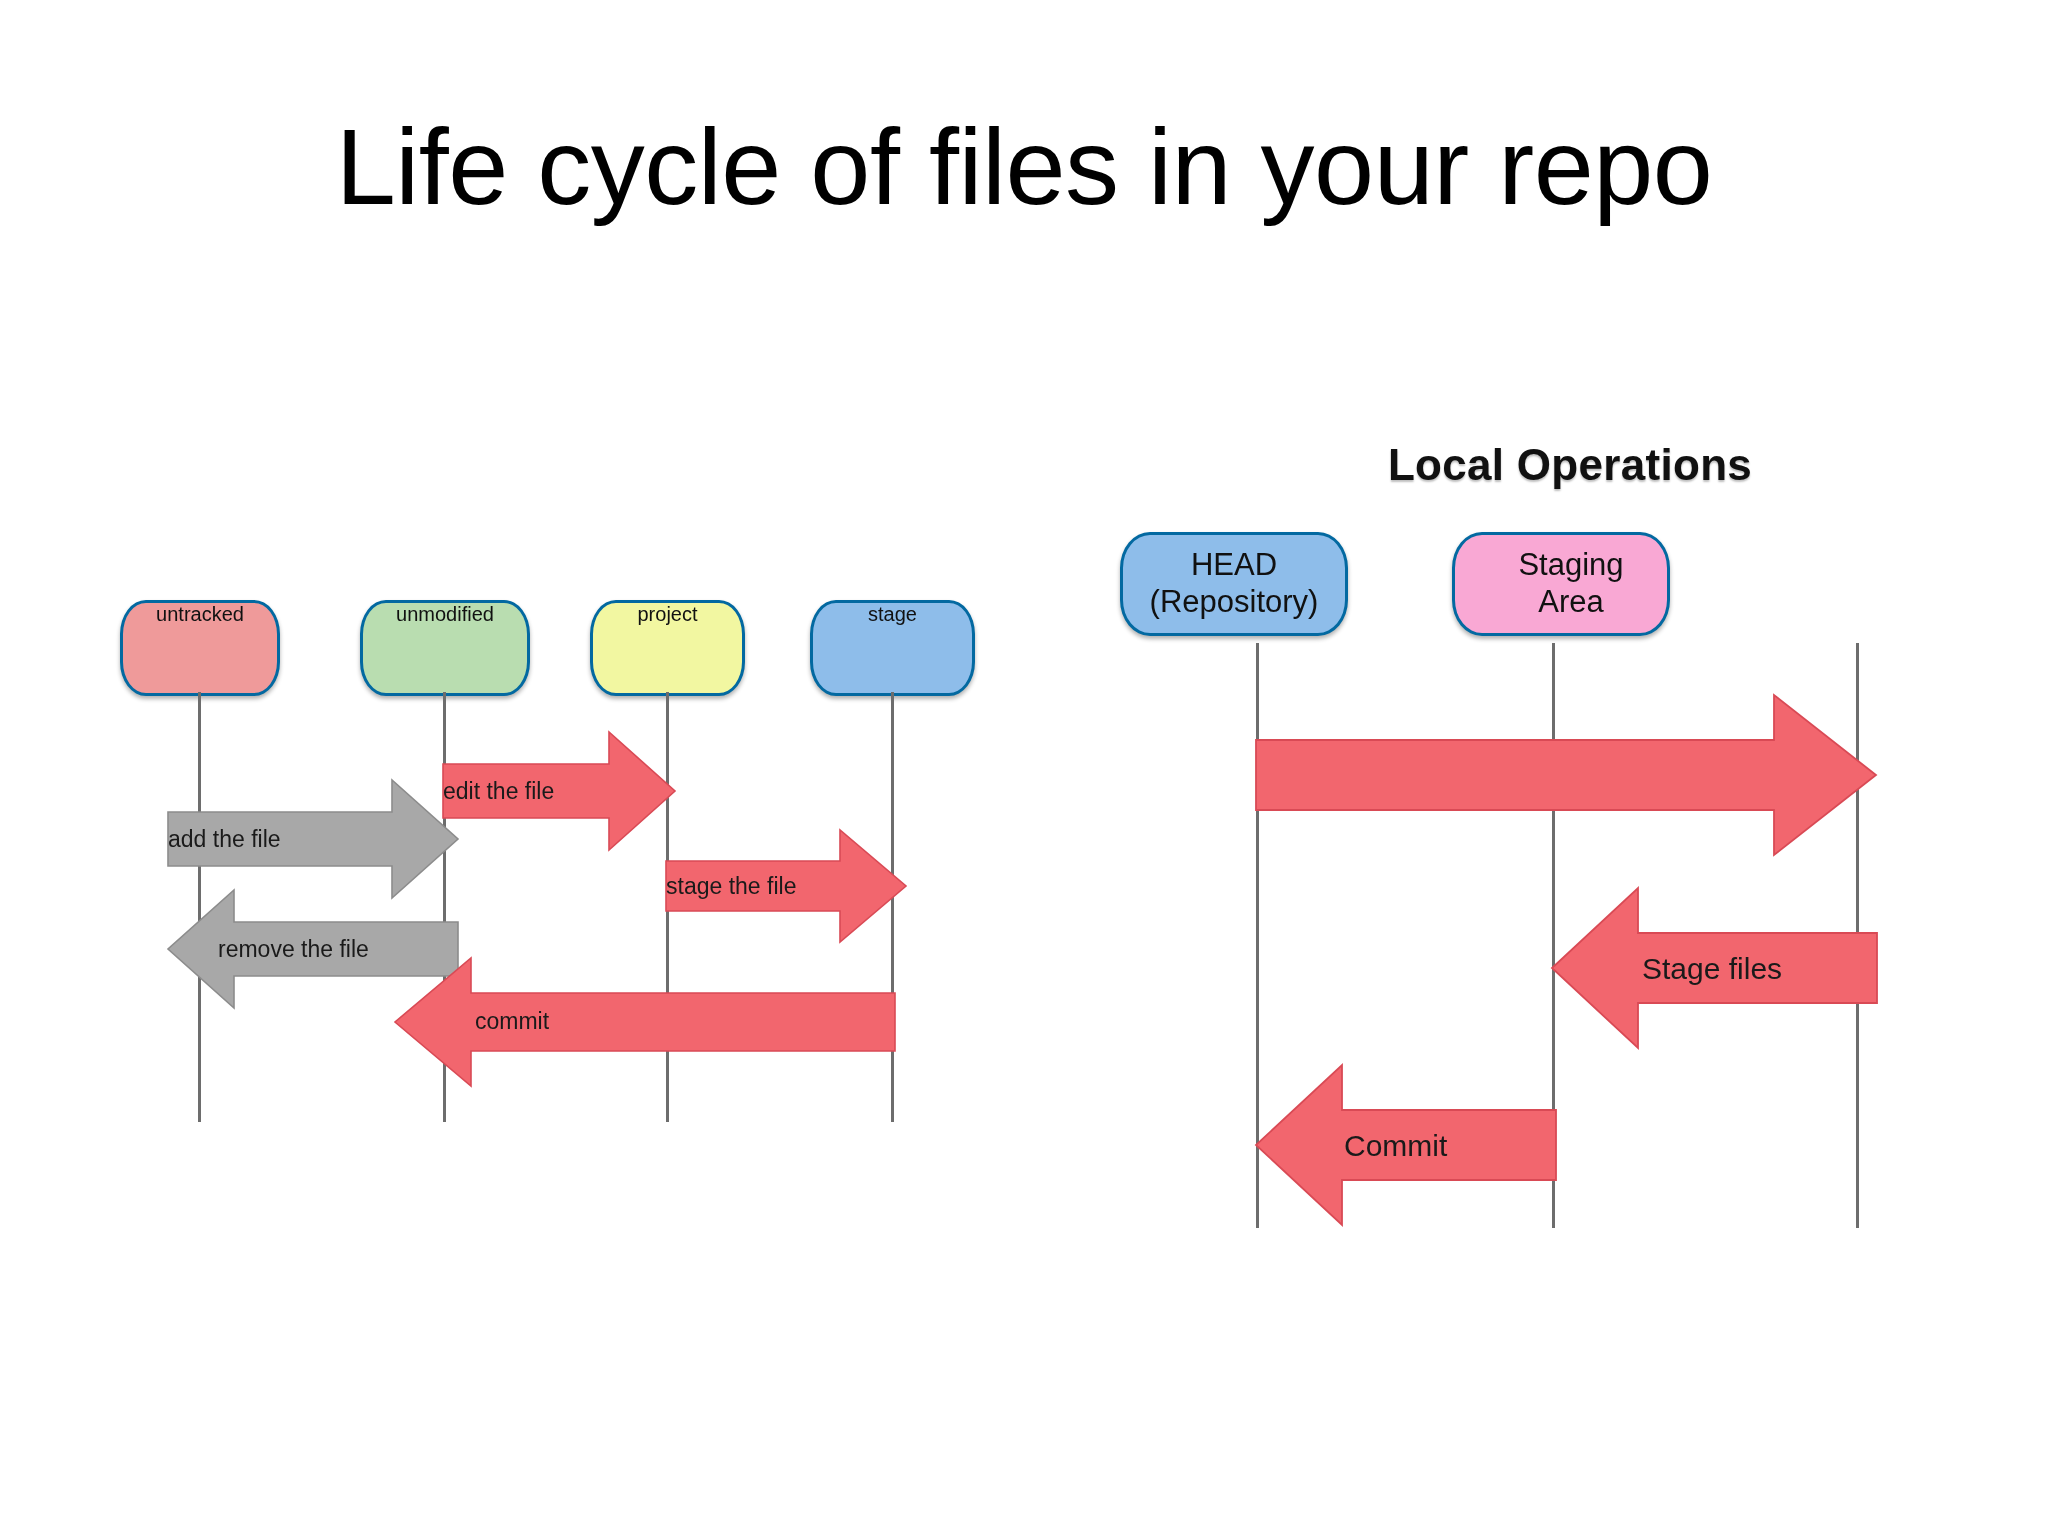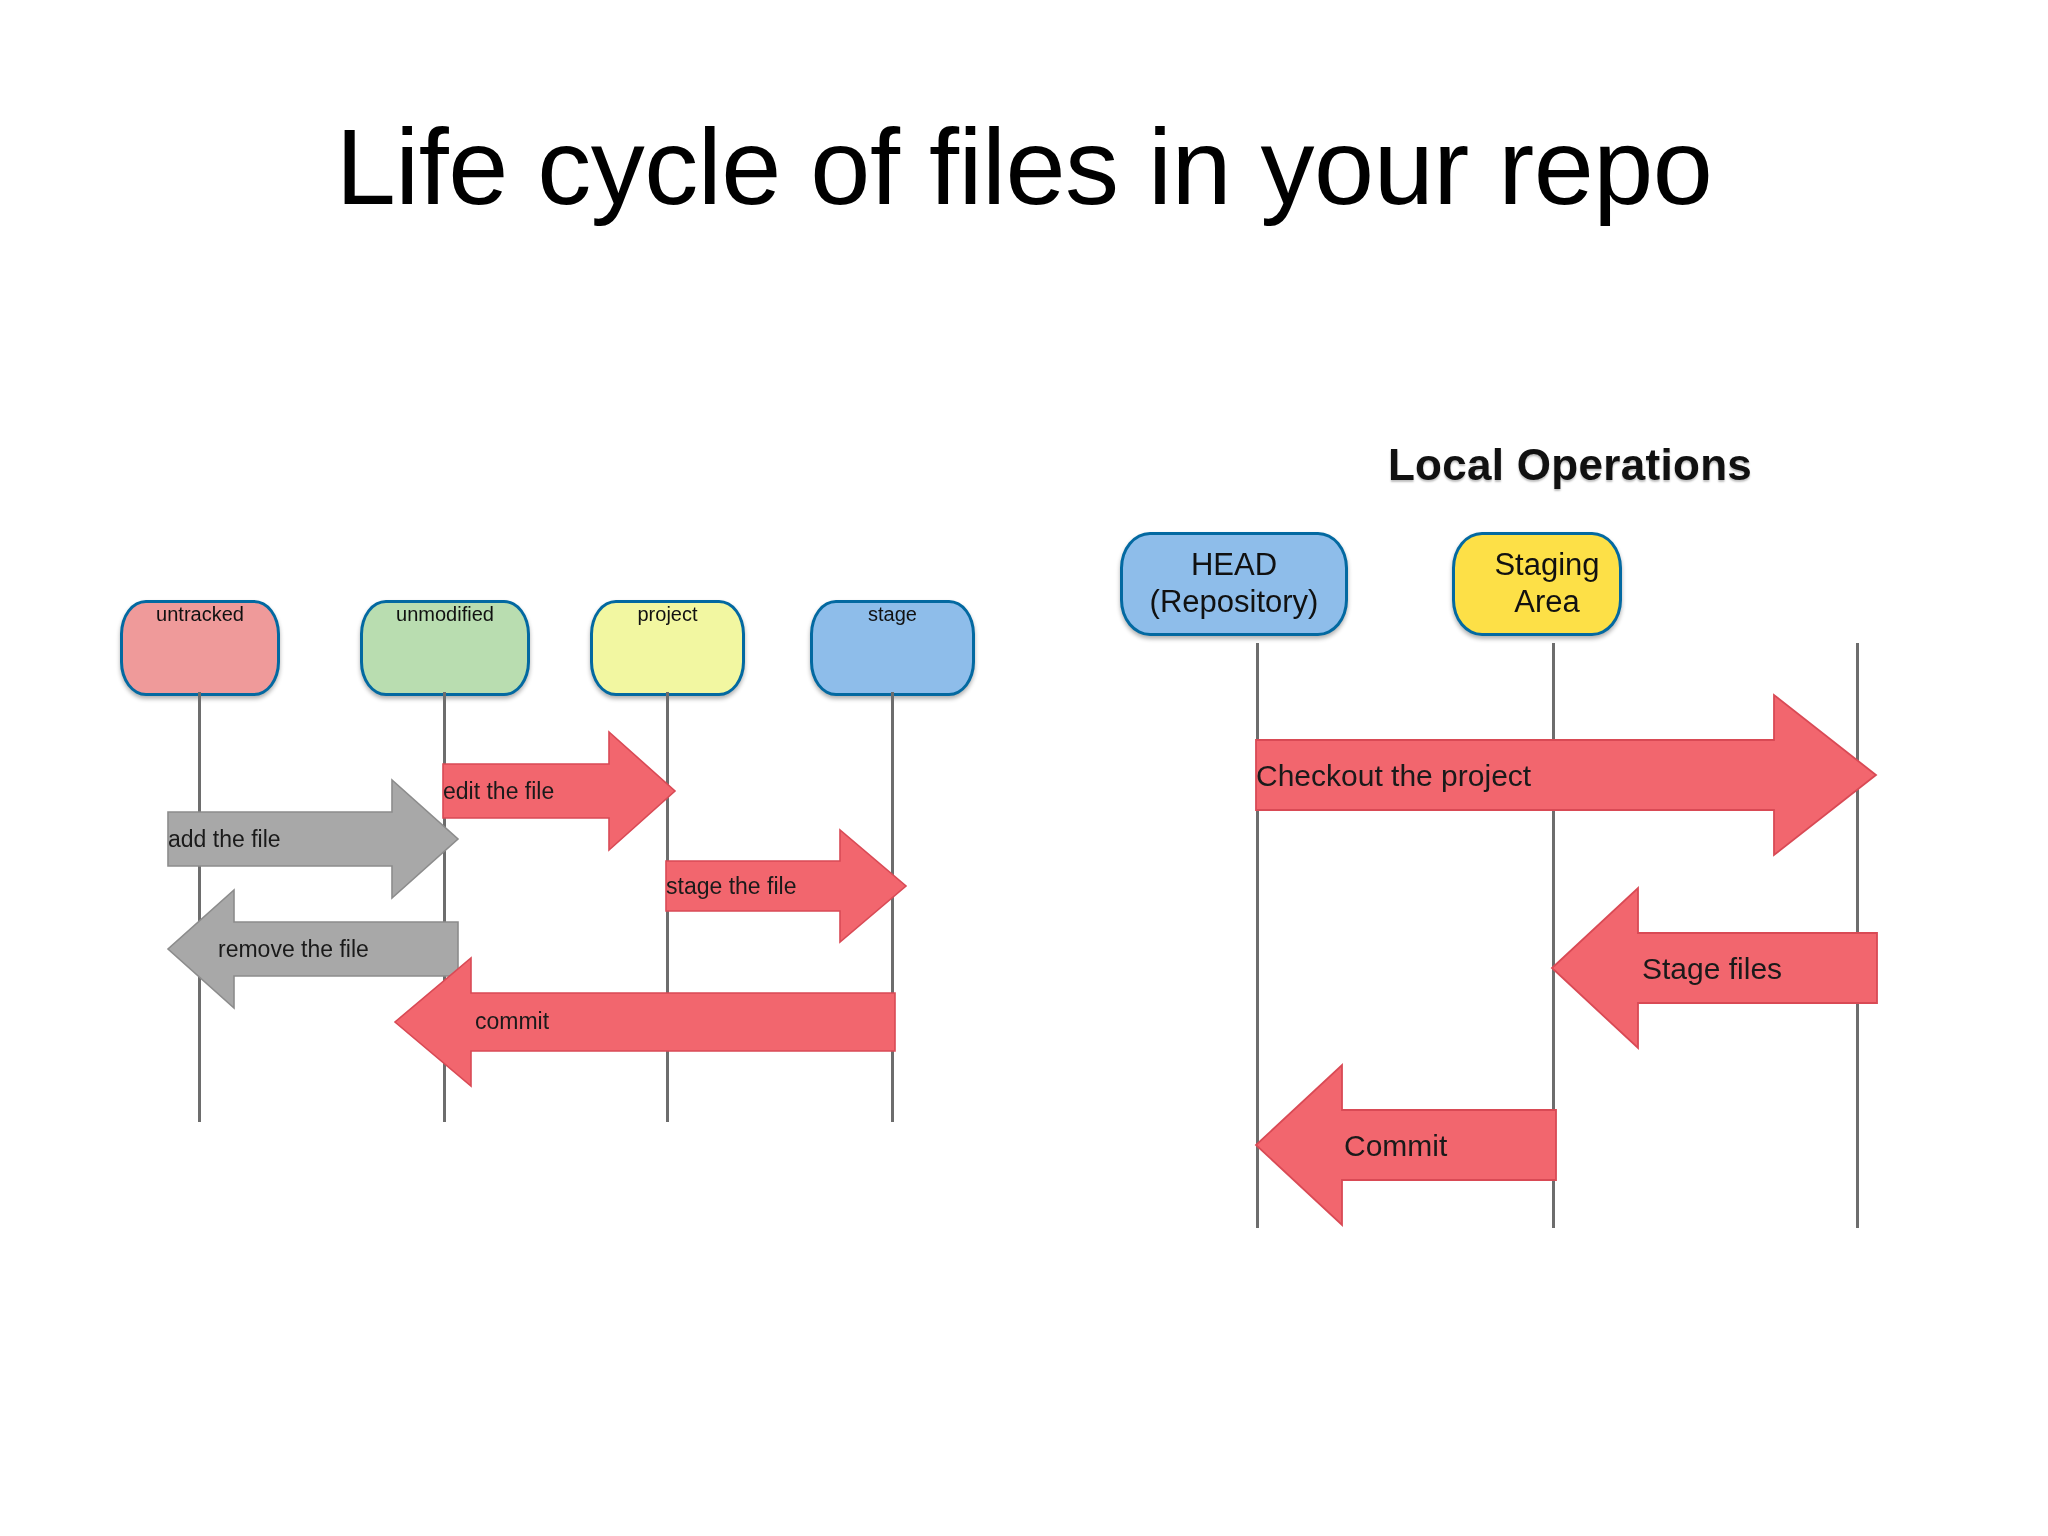--- a/index.html
+++ b/index.html
@@ -169,34 +169,33 @@
 </div>
 
 <div class="diagram" id="right-diagram">
 
   <div class="section-heading">Local Operations</div>
 
   <div class="state-box" style="left:0px; top:92px; width:228px; background:#8ebdea; flex-direction:column;">
     <span>HEAD</span>
     <span>(Repository)</span>
   </div>
-  <div class="state-box" style="left:332px; top:92px; width:170px; background:#fde047; flex-direction:column;padding-left:20px;">
+  <div class="state-box" style="left:332px; top:92px; width:218px; background:#f9a8d4; flex-direction:column;padding-left:20px;">
     <span>Staging</span>
     <span>Area</span>
   </div>
 
   <div class="lifeline" style="left:136px; top:203px; height:585px;"></div>
   <div class="lifeline" style="left:432px; top:203px; height:585px;"></div>
   <div class="lifeline" style="left:736px; top:203px; height:585px;"></div>
 
   <div class="arrow" style="left:136px; top:255px; width:620px; height:160px;">
     <svg width="620" height="160" viewBox="0 0 620 160">
       <polygon points="0,45 518,45 518,0 620,80 518,160 518,115 0,115" fill="#f2666e" stroke="#d94a55" stroke-width="1.8"></polygon>
     </svg>
-    <div class="arrow-label" style="top:64px; width:540px;">Checkout the project</div>
   </div>
 
   <div class="arrow" style="left:432px; top:448px; width:325px; height:160px;">
     <svg width="325" height="160" viewBox="0 0 325 160">
       <polygon points="325,45 86,45 86,0 0,80 86,160 86,115 325,115" fill="#f2666e" stroke="#d94a55" stroke-width="1.8"></polygon>
     </svg>
     <div class="arrow-label" style="top:64px; left:90px; width:230px;">Stage files</div>
   </div>
 
   <div class="arrow" style="left:136px; top:625px; width:300px; height:160px;">

